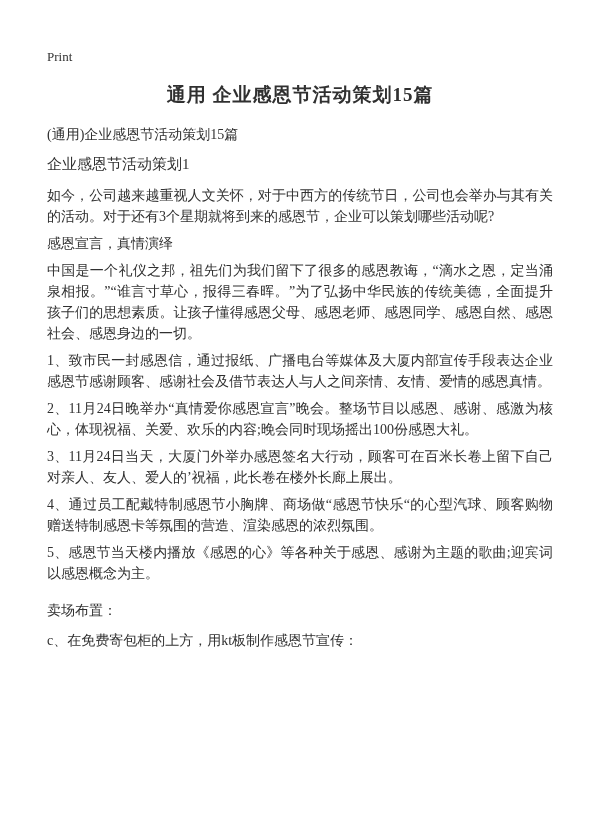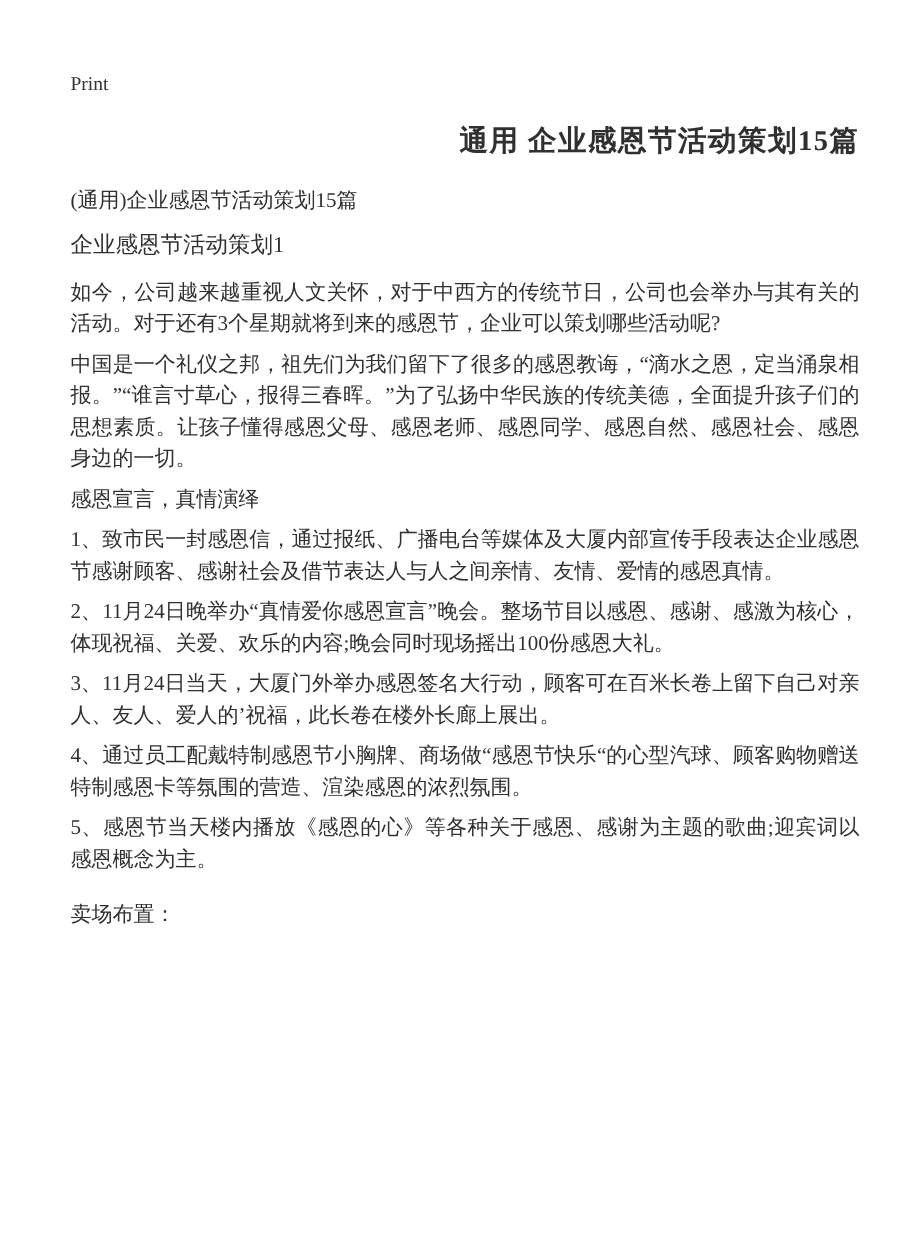--- a/index.html
+++ b/index.html
@@ -11,35 +11,35 @@
     width: 600px;
     height: 828px;
     overflow: hidden;
     font-family: "Liberation Serif", "DejaVu Serif", serif;
     color: #303030;
   }
   .page {
     box-sizing: border-box;
     width: 600px;
     height: 732px;
-    padding: 47px 27px 0 47px;
+    padding: 47px 47px 0 47px;
     background: #ffffff;
   }
   .print-link {
     display: inline-block;
     font-size: 13px;
     line-height: 14px;
     color: #333333;
     cursor: pointer;
   }
   h1.doc-title {
     font-size: 19px;
     line-height: 21px;
     font-weight: bold;
-    text-align: right;
+    text-align: center;
     margin: 19px 0 0 0;
     letter-spacing: 1px;
   }
   p.doc-subtitle {
     font-size: 14px;
     line-height: 16px;
     margin: 22px 0 0 0;
   }
   h2.section-heading {
     font-size: 15px;
@@ -66,22 +66,23 @@
 
   <span class="print-link">Print</span>
 
   <h1 class="doc-title">通用 企业感恩节活动策划15篇</h1>
 
   <p class="doc-subtitle">(通用)企业感恩节活动策划15篇</p>
 
   <h2 class="section-heading">企业感恩节活动策划1</h2>
 
   <p class="body-p mt12">如今，公司越来越重视人文关怀，对于中西方的传统节日，公司也会举办与其有关的活动。对于还有3个星期就将到来的感恩节，企业可以策划哪些活动呢?</p>
+  <p class="body-p">感恩宣言，真情演绎</p>
   <p class="body-p">中国是一个礼仪之邦，祖先们为我们留下了很多的感恩教诲，“滴水之恩，定当涌泉相报。”“谁言寸草心，报得三春晖。”为了弘扬中华民族的传统美德，全面提升孩子们的思想素质。让孩子懂得感恩父母、感恩老师、感恩同学、感恩自然、感恩社会、感恩身边的一切。</p>
-  <p class="body-p">感恩宣言，真情演绎</p>
   <p class="body-p">1、致市民一封感恩信，通过报纸、广播电台等媒体及大厦内部宣传手段表达企业感恩节感谢顾客、感谢社会及借节表达人与人之间亲情、友情、爱情的感恩真情。</p>
   <p class="body-p">2、11月24日晚举办“真情爱你感恩宣言”晚会。整场节目以感恩、感谢、感激为核心，体现祝福、关爱、欢乐的内容;晚会同时现场摇出100份感恩大礼。</p>
   <p class="body-p">3、11月24日当天，大厦门外举办感恩签名大行动，顾客可在百米长卷上留下自己对亲人、友人、爱人的’祝福，此长卷在楼外长廊上展出。</p>
   <p class="body-p">4、通过员工配戴特制感恩节小胸牌、商场做“感恩节快乐“的心型汽球、顾客购物赠送特制感恩卡等氛围的营造、渲染感恩的浓烈氛围。</p>
   <p class="body-p">5、感恩节当天楼内播放《感恩的心》等各种关于感恩、感谢为主题的歌曲;迎宾词以感恩概念为主。</p>
   <p class="body-p mt16">卖场布置：</p>
+  <p class="body-p mt9">c、在免费寄包柜的上方，用kt板制作感恩节宣传：</p>
 
 </div>
 
 </body></html>

